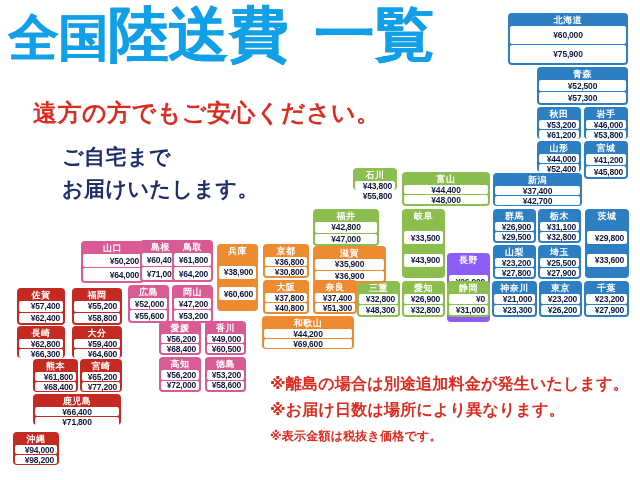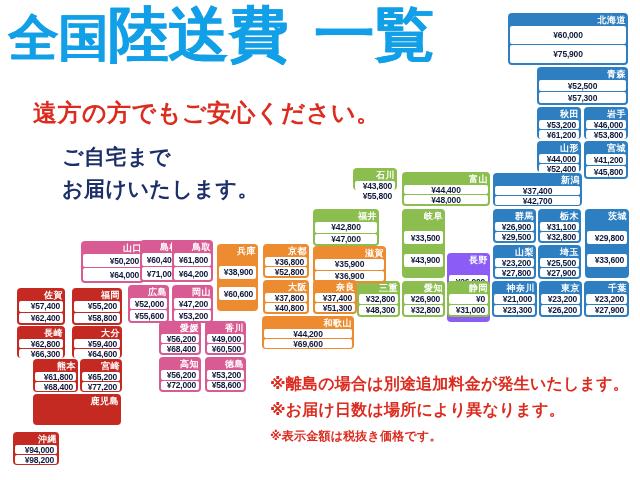--- a/index.html
+++ b/index.html
@@ -29,21 +29,21 @@
   .promo.l1{top:143px;}
   .promo.l2{top:175px;}
   
   #map-layer{position:absolute;inset:0;}
   .pref{
     position:absolute;border-radius:4px;padding:2px;box-sizing:border-box;
     display:flex;flex-direction:column;
   }
   .pref-name{
     color:#fff;font-weight:bold;font-size:9px;line-height:10px;
-    text-align:right;flex:0 0 auto;padding:0 0 1px 0;
+    text-align:center;flex:0 0 auto;padding:0 0 1px 0;
     letter-spacing:.5px;white-space:nowrap;overflow:hidden;
   }
   .pref-prices{flex:1;display:flex;flex-direction:column;gap:1px;min-height:0;}
   .price-row{
     background:#fff;border-radius:2px;font-weight:bold;font-size:8.5px;
     color:var(--price-text);flex:1 1 auto;display:flex;align-items:center;
     justify-content:flex-end;padding:0 3px;letter-spacing:-0.2px;
     white-space:nowrap;overflow:hidden;box-sizing:border-box;min-height:9px;
   }
   .price-row.center{justify-content:center;}
@@ -236,21 +236,21 @@
       <div class="pref-name">滋賀</div>
       <div class="pref-prices">
         <div class="price-row center">¥35,900</div>
         <div class="price-row center">¥36,900</div>
       </div>
     </div>
     <div class="pref standard" style="left: 263px; top: 244px; width: 46px; height: 34px; background: rgb(236, 139, 47);">
       <div class="pref-name">京都</div>
       <div class="pref-prices">
         <div class="price-row">¥36,800</div>
-        <div class="price-row">¥52,800</div>
+        <div class="price-row">¥30,800</div>
       </div>
     </div>
     <div class="pref standard" style="left: 263px; top: 280px; width: 46px; height: 34px; background: rgb(236, 139, 47);">
       <div class="pref-name">大阪</div>
       <div class="pref-prices">
         <div class="price-row">¥37,800</div>
         <div class="price-row">¥40,800</div>
       </div>
     </div>
     <div class="pref standard" style="left: 313px; top: 280px; width: 44px; height: 34px; background: rgb(236, 139, 47);">
@@ -374,20 +374,24 @@
     </div>
     <div class="pref standard" style="left: 80px; top: 359px; width: 42px; height: 33px; background: rgb(196, 42, 34);">
       <div class="pref-name">宮崎</div>
       <div class="pref-prices">
         <div class="price-row">¥65,200</div>
         <div class="price-row">¥77,200</div>
       </div>
     </div>
     <div class="pref standard" style="left: 33px; top: 394px; width: 88px; height: 31px; background: rgb(196, 42, 34);">
       <div class="pref-name">鹿児島</div>
+      <div class="pref-prices">
+        <div class="price-row center">¥66,400</div>
+        <div class="price-row center">¥71,800</div>
+      </div>
     </div>
     <div class="pref standard" style="left: 13px; top: 432px; width: 46px; height: 33px; background: rgb(196, 42, 34);">
       <div class="pref-name">沖縄</div>
       <div class="pref-prices">
         <div class="price-row">¥94,000</div>
         <div class="price-row">¥98,200</div>
       </div>
     </div>
   </div>
 

